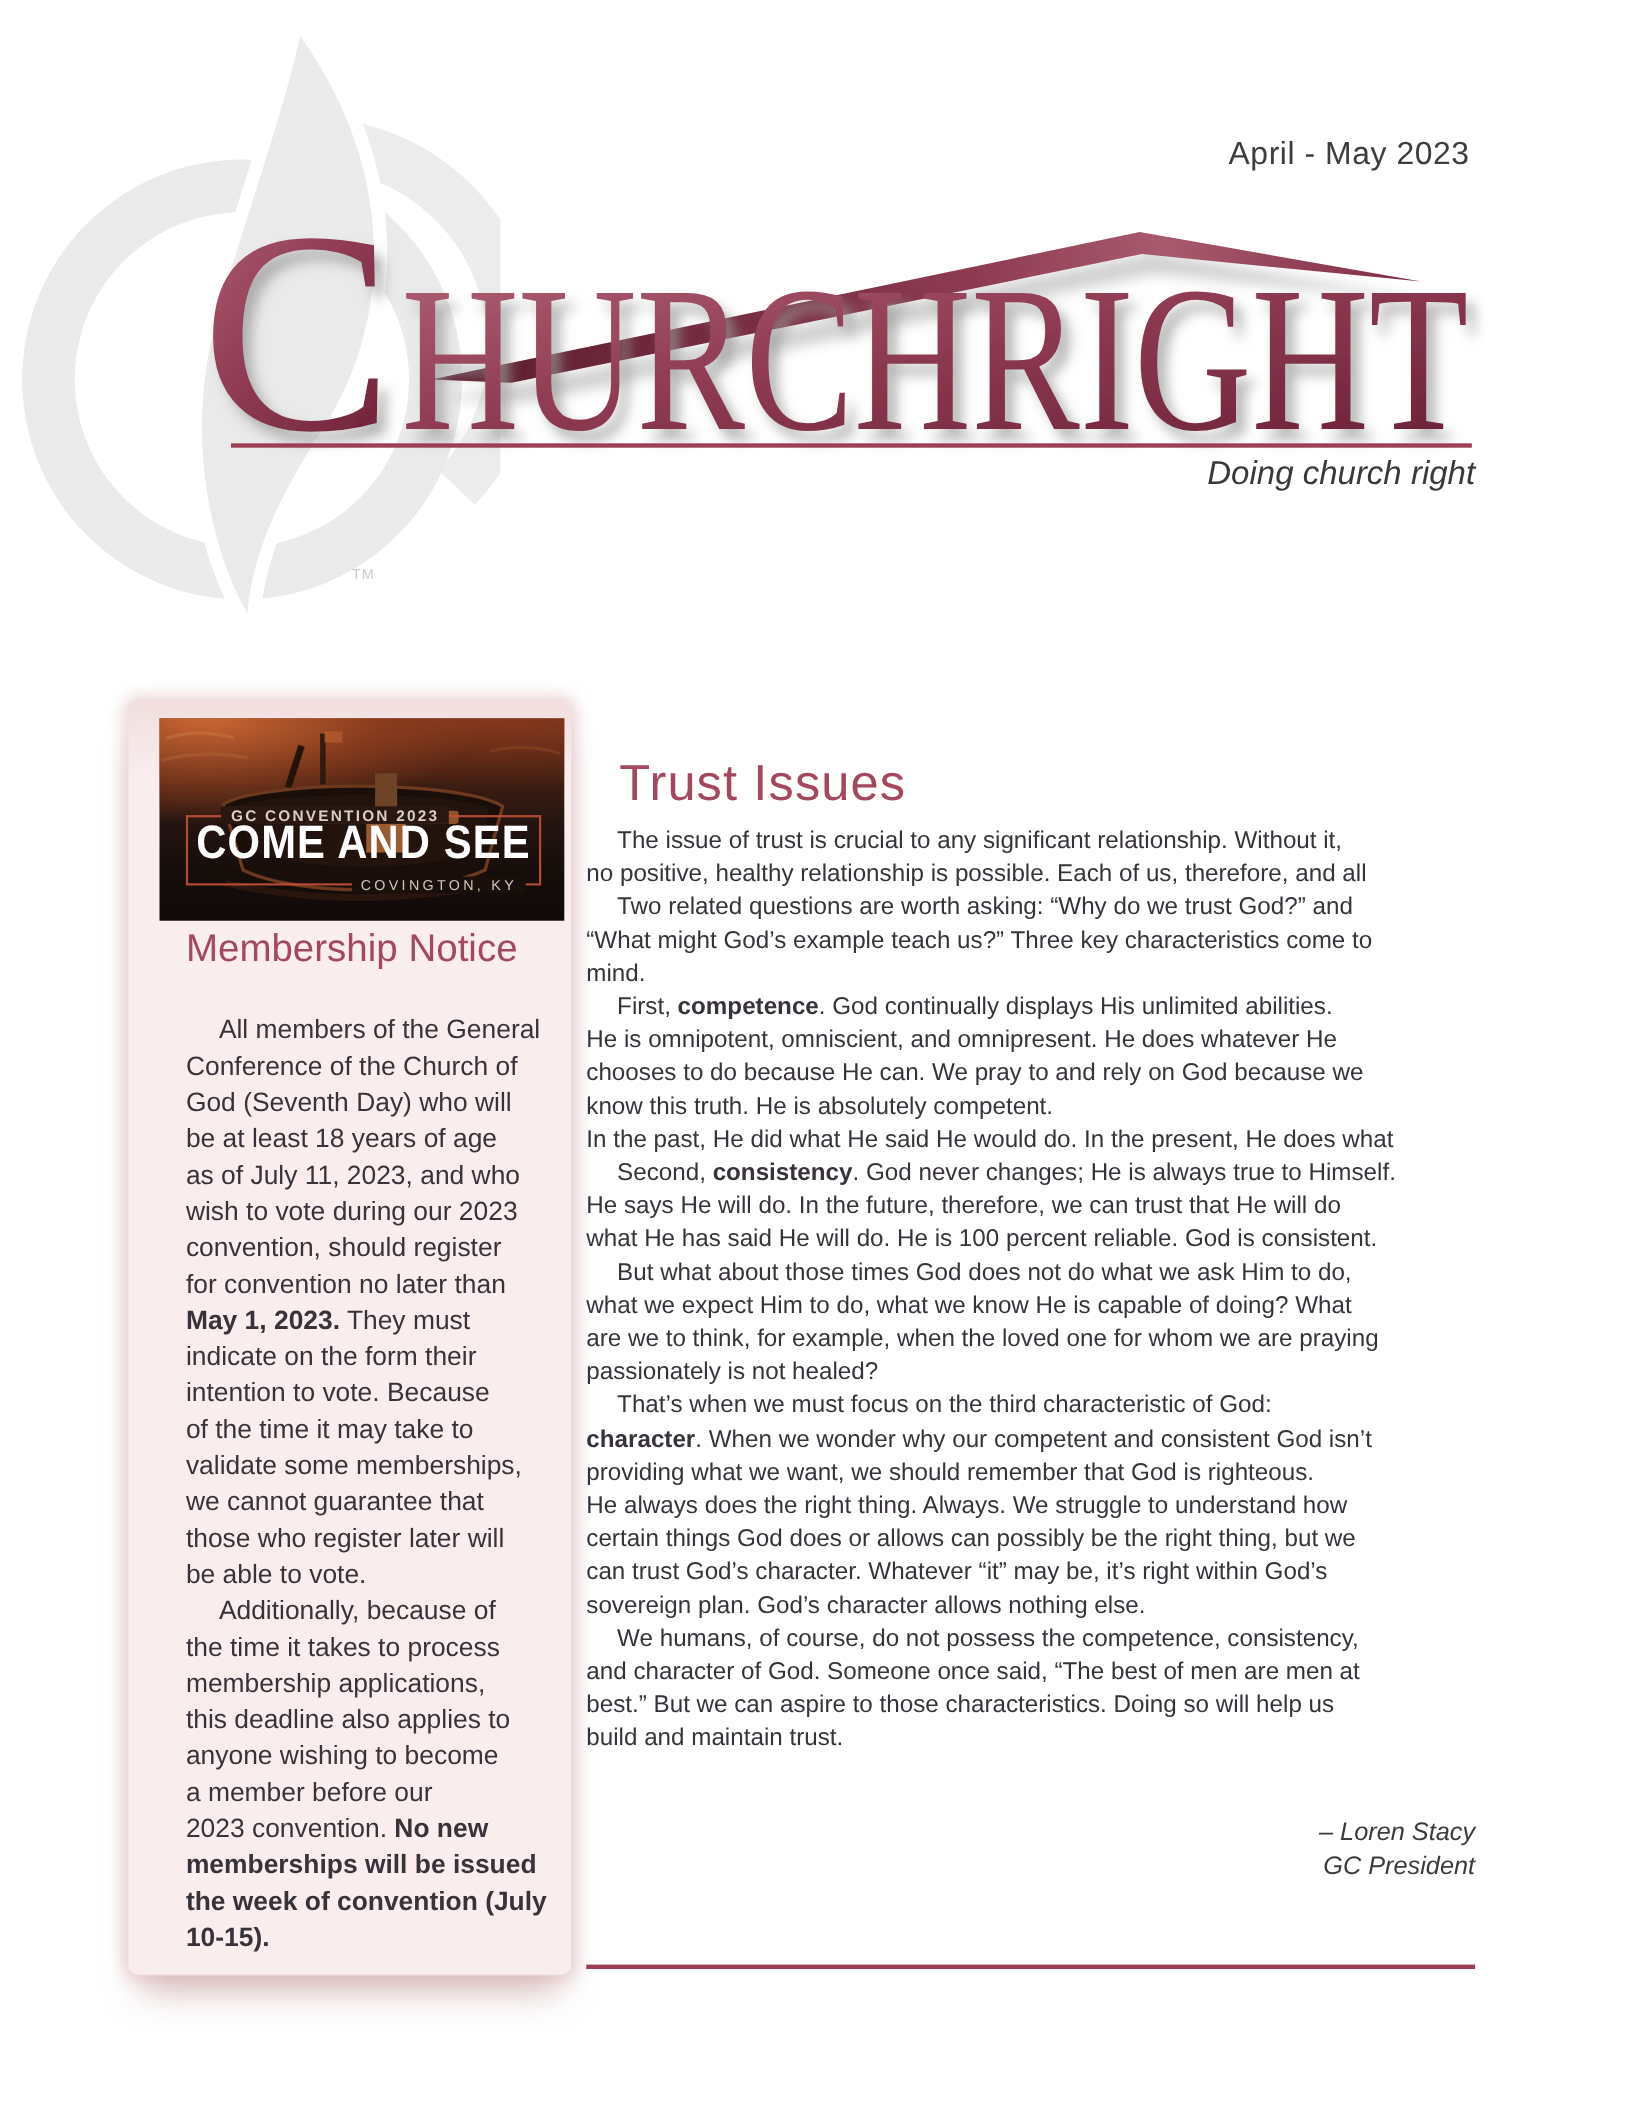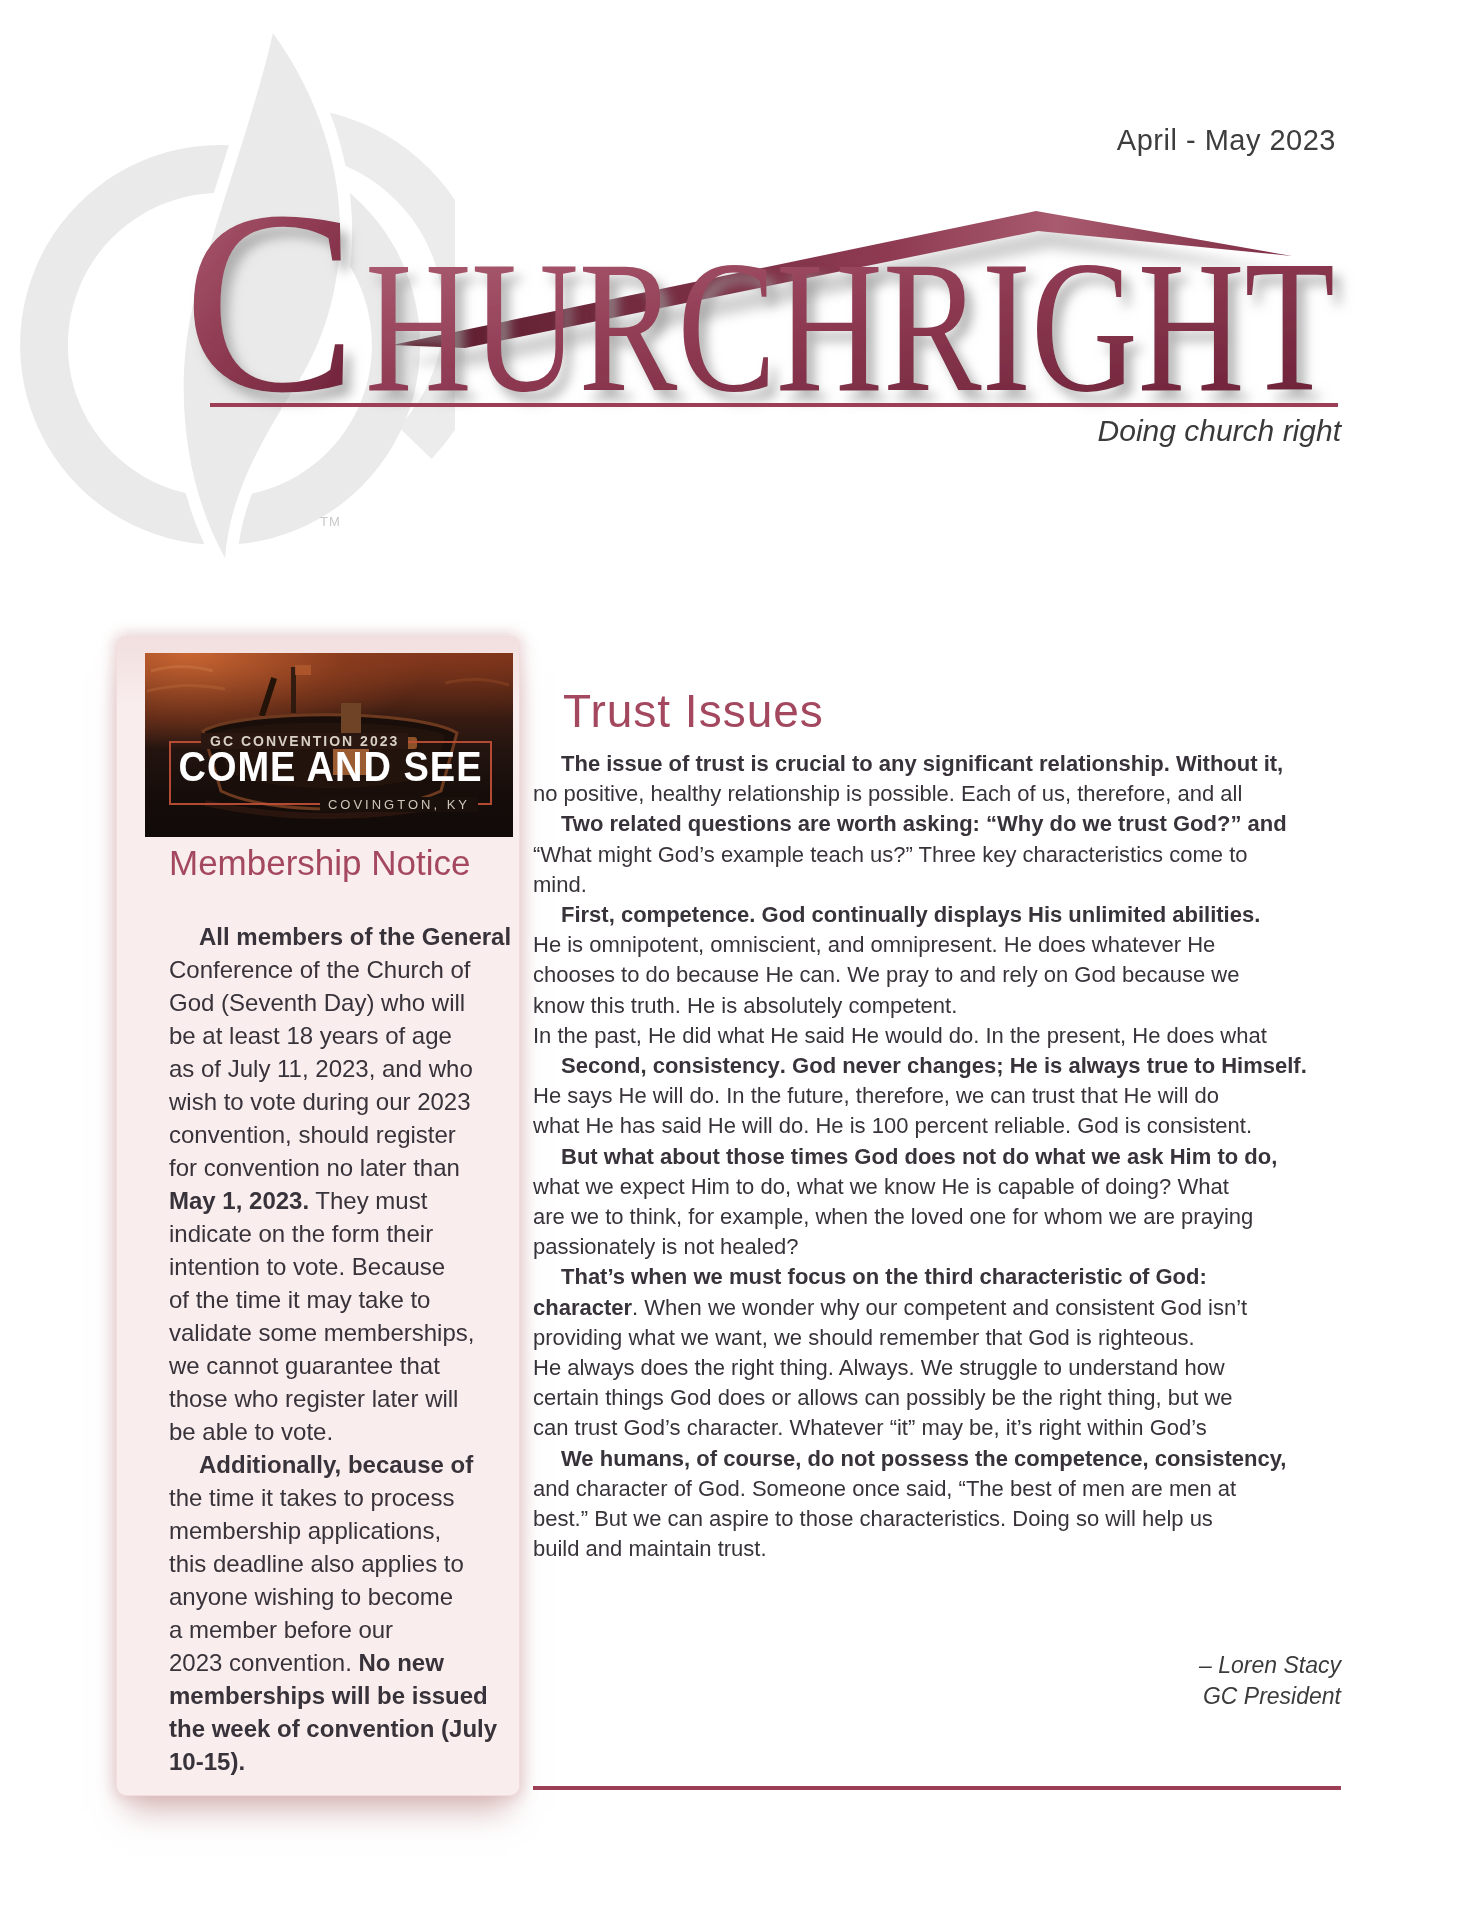--- a/index.html
+++ b/index.html
@@ -54,21 +54,21 @@
     color:#cfc7b9; font-size:13px; font-weight:normal; letter-spacing:3px; white-space:nowrap;
   }
   .side-heading { position:absolute; left:52px; top:206px; font-size:35px; color:var(--heading); }
   .side-body { position:absolute; left:52px; top:283px; width:334px;
     font-size:24px; line-height:33px; color:var(--ink); }
 
   
   .article-title { left:563px; top:684px; font-size:46px; color:var(--heading); letter-spacing:1px; }
   .article-body { left:533px; top:749px; width:815px; font-size:22px; line-height:30.2px; color:var(--ink); }
   .line { white-space:nowrap; }
-  .line.indent { text-indent:28px;font-weight:bold; }
+  .line.indent { text-indent:28px; }
   .side-body .line.indent { text-indent:30px; }
   .para { margin:0; }
   .signature { left:533px; top:1650px; width:808px; text-align:right;
     font-style:italic; font-size:23px; line-height:31px; color:#3b3b3b; }
   .bottom-rule { left:533px; top:1786px; width:808px; height:4px; background:var(--maroon); }
 </style>
 </head>
 <body>
 
 <div id="page" style="--maroon: #9c3e54; --heading: #a4485f; --ink: #38333a;">
@@ -205,20 +205,21 @@
         <div class="line">are we to think, for example, when the loved one for whom we are praying</div>
         <div class="line">passionately is not healed?</div>
       </div>
       <div class="para">
         <div class="line indent">That’s when we must focus on the third characteristic of God:</div>
         <div class="line"><b>character</b>. When we wonder why our competent and consistent God isn’t</div>
         <div class="line">providing what we want, we should remember that God is righteous.</div>
         <div class="line">He always does the right thing. Always. We struggle to understand how</div>
         <div class="line">certain things God does or allows can possibly be the right thing, but we</div>
         <div class="line">can trust God’s character. Whatever “it” may be, it’s right within God’s</div>
+        <div class="line">sovereign plan. God’s character allows nothing else.</div>
       </div>
       <div class="para">
         <div class="line indent">We humans, of course, do not possess the competence, consistency,</div>
         <div class="line">and character of God. Someone once said, “The best of men are men at</div>
         <div class="line">best.” But we can aspire to those characteristics. Doing so will help us</div>
         <div class="line">build and maintain trust.</div>
       </div>
     </div>
   <div class="abs signature">
       <div class="line">– Loren Stacy</div>

